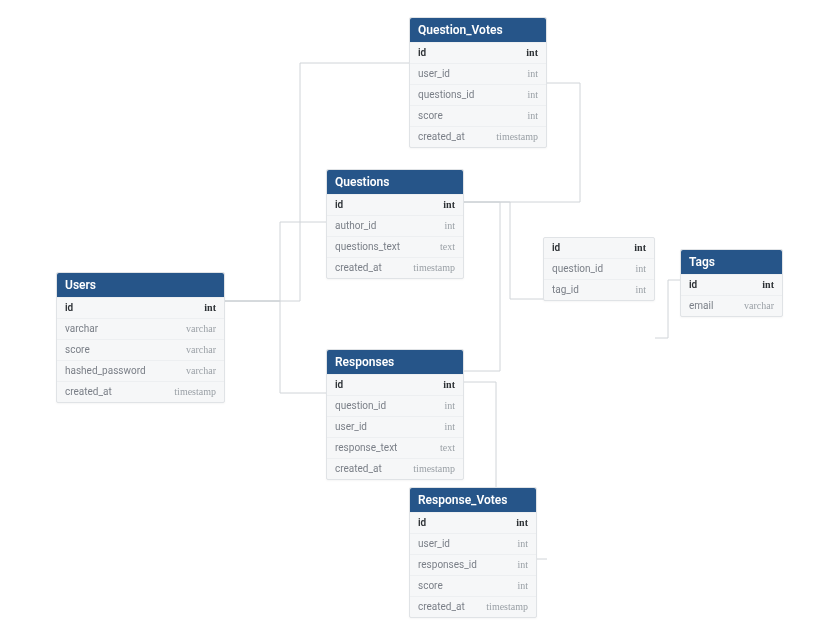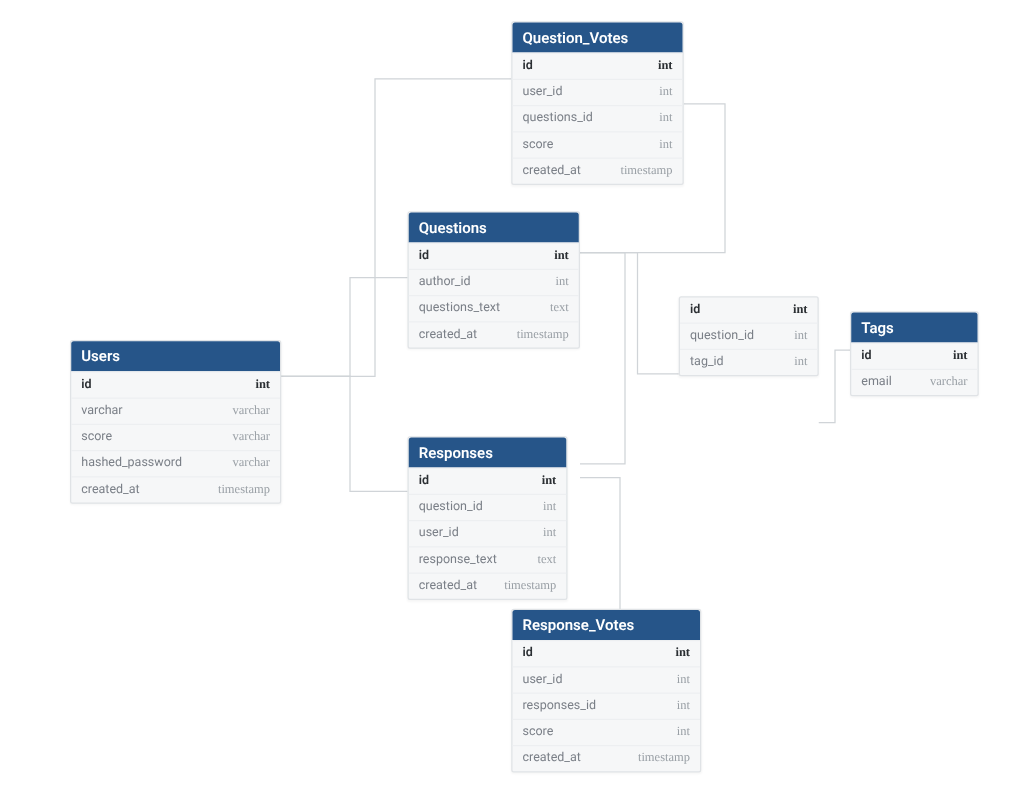--- a/index.html
+++ b/index.html
@@ -143,21 +143,21 @@
   <div class="row">
         <span class="fname">questions_text</span>
         <span class="ftype">text</span>
       </div>
   <div class="row">
         <span class="fname">created_at</span>
         <span class="ftype">timestamp</span>
       </div>
 </div>
 
-<div class="table" style="left:326px;top:349px;width:128px">
+<div class="table" style="left:326px;top:349px;width:138px">
   <div class="table-header">Responses</div>
   <div class="row pk">
         <span class="fname">id</span>
         <span class="ftype">int</span>
       </div>
   <div class="row">
         <span class="fname">question_id</span>
         <span class="ftype">int</span>
       </div>
   <div class="row">
@@ -194,21 +194,21 @@
   <div class="row pk">
         <span class="fname">id</span>
         <span class="ftype">int</span>
       </div>
   <div class="row">
         <span class="fname">email</span>
         <span class="ftype">varchar</span>
       </div>
 </div>
 
-<div class="table" style="left:409px;top:487px;width:152px">
+<div class="table" style="left:409px;top:487px;width:128px">
   <div class="table-header">Response_Votes</div>
   <div class="row pk">
         <span class="fname">id</span>
         <span class="ftype">int</span>
       </div>
   <div class="row">
         <span class="fname">user_id</span>
         <span class="ftype">int</span>
       </div>
   <div class="row">

